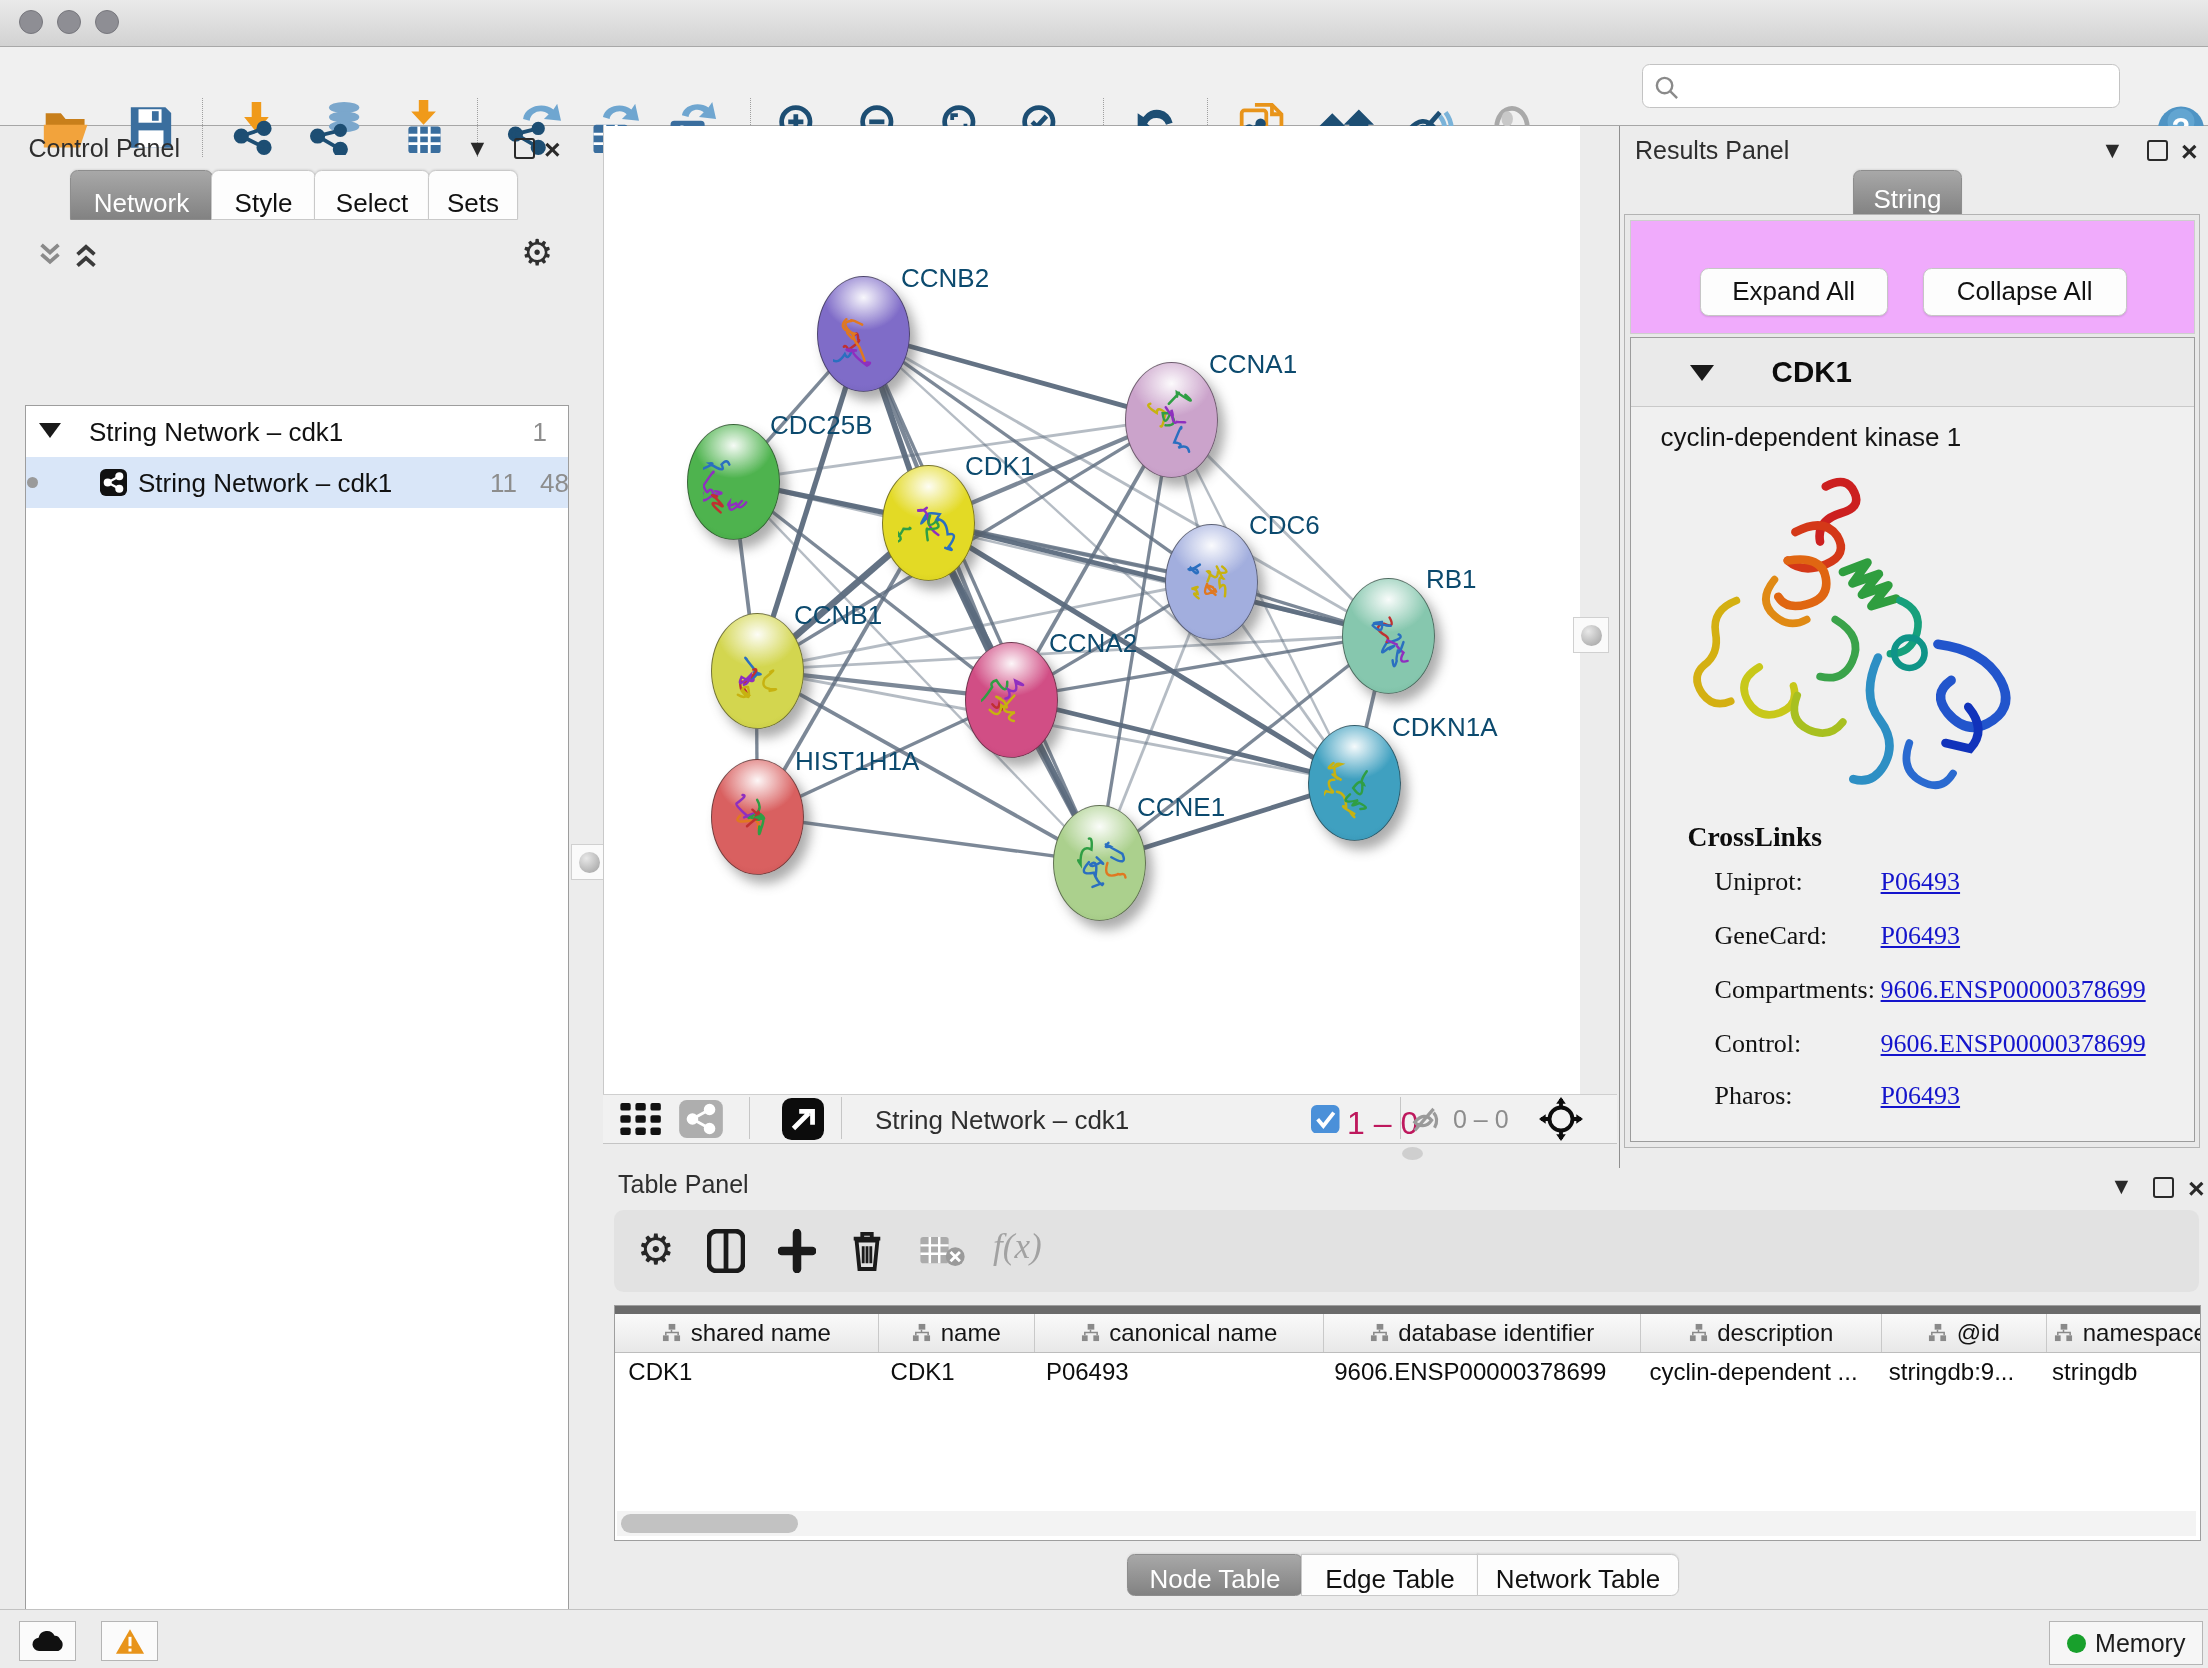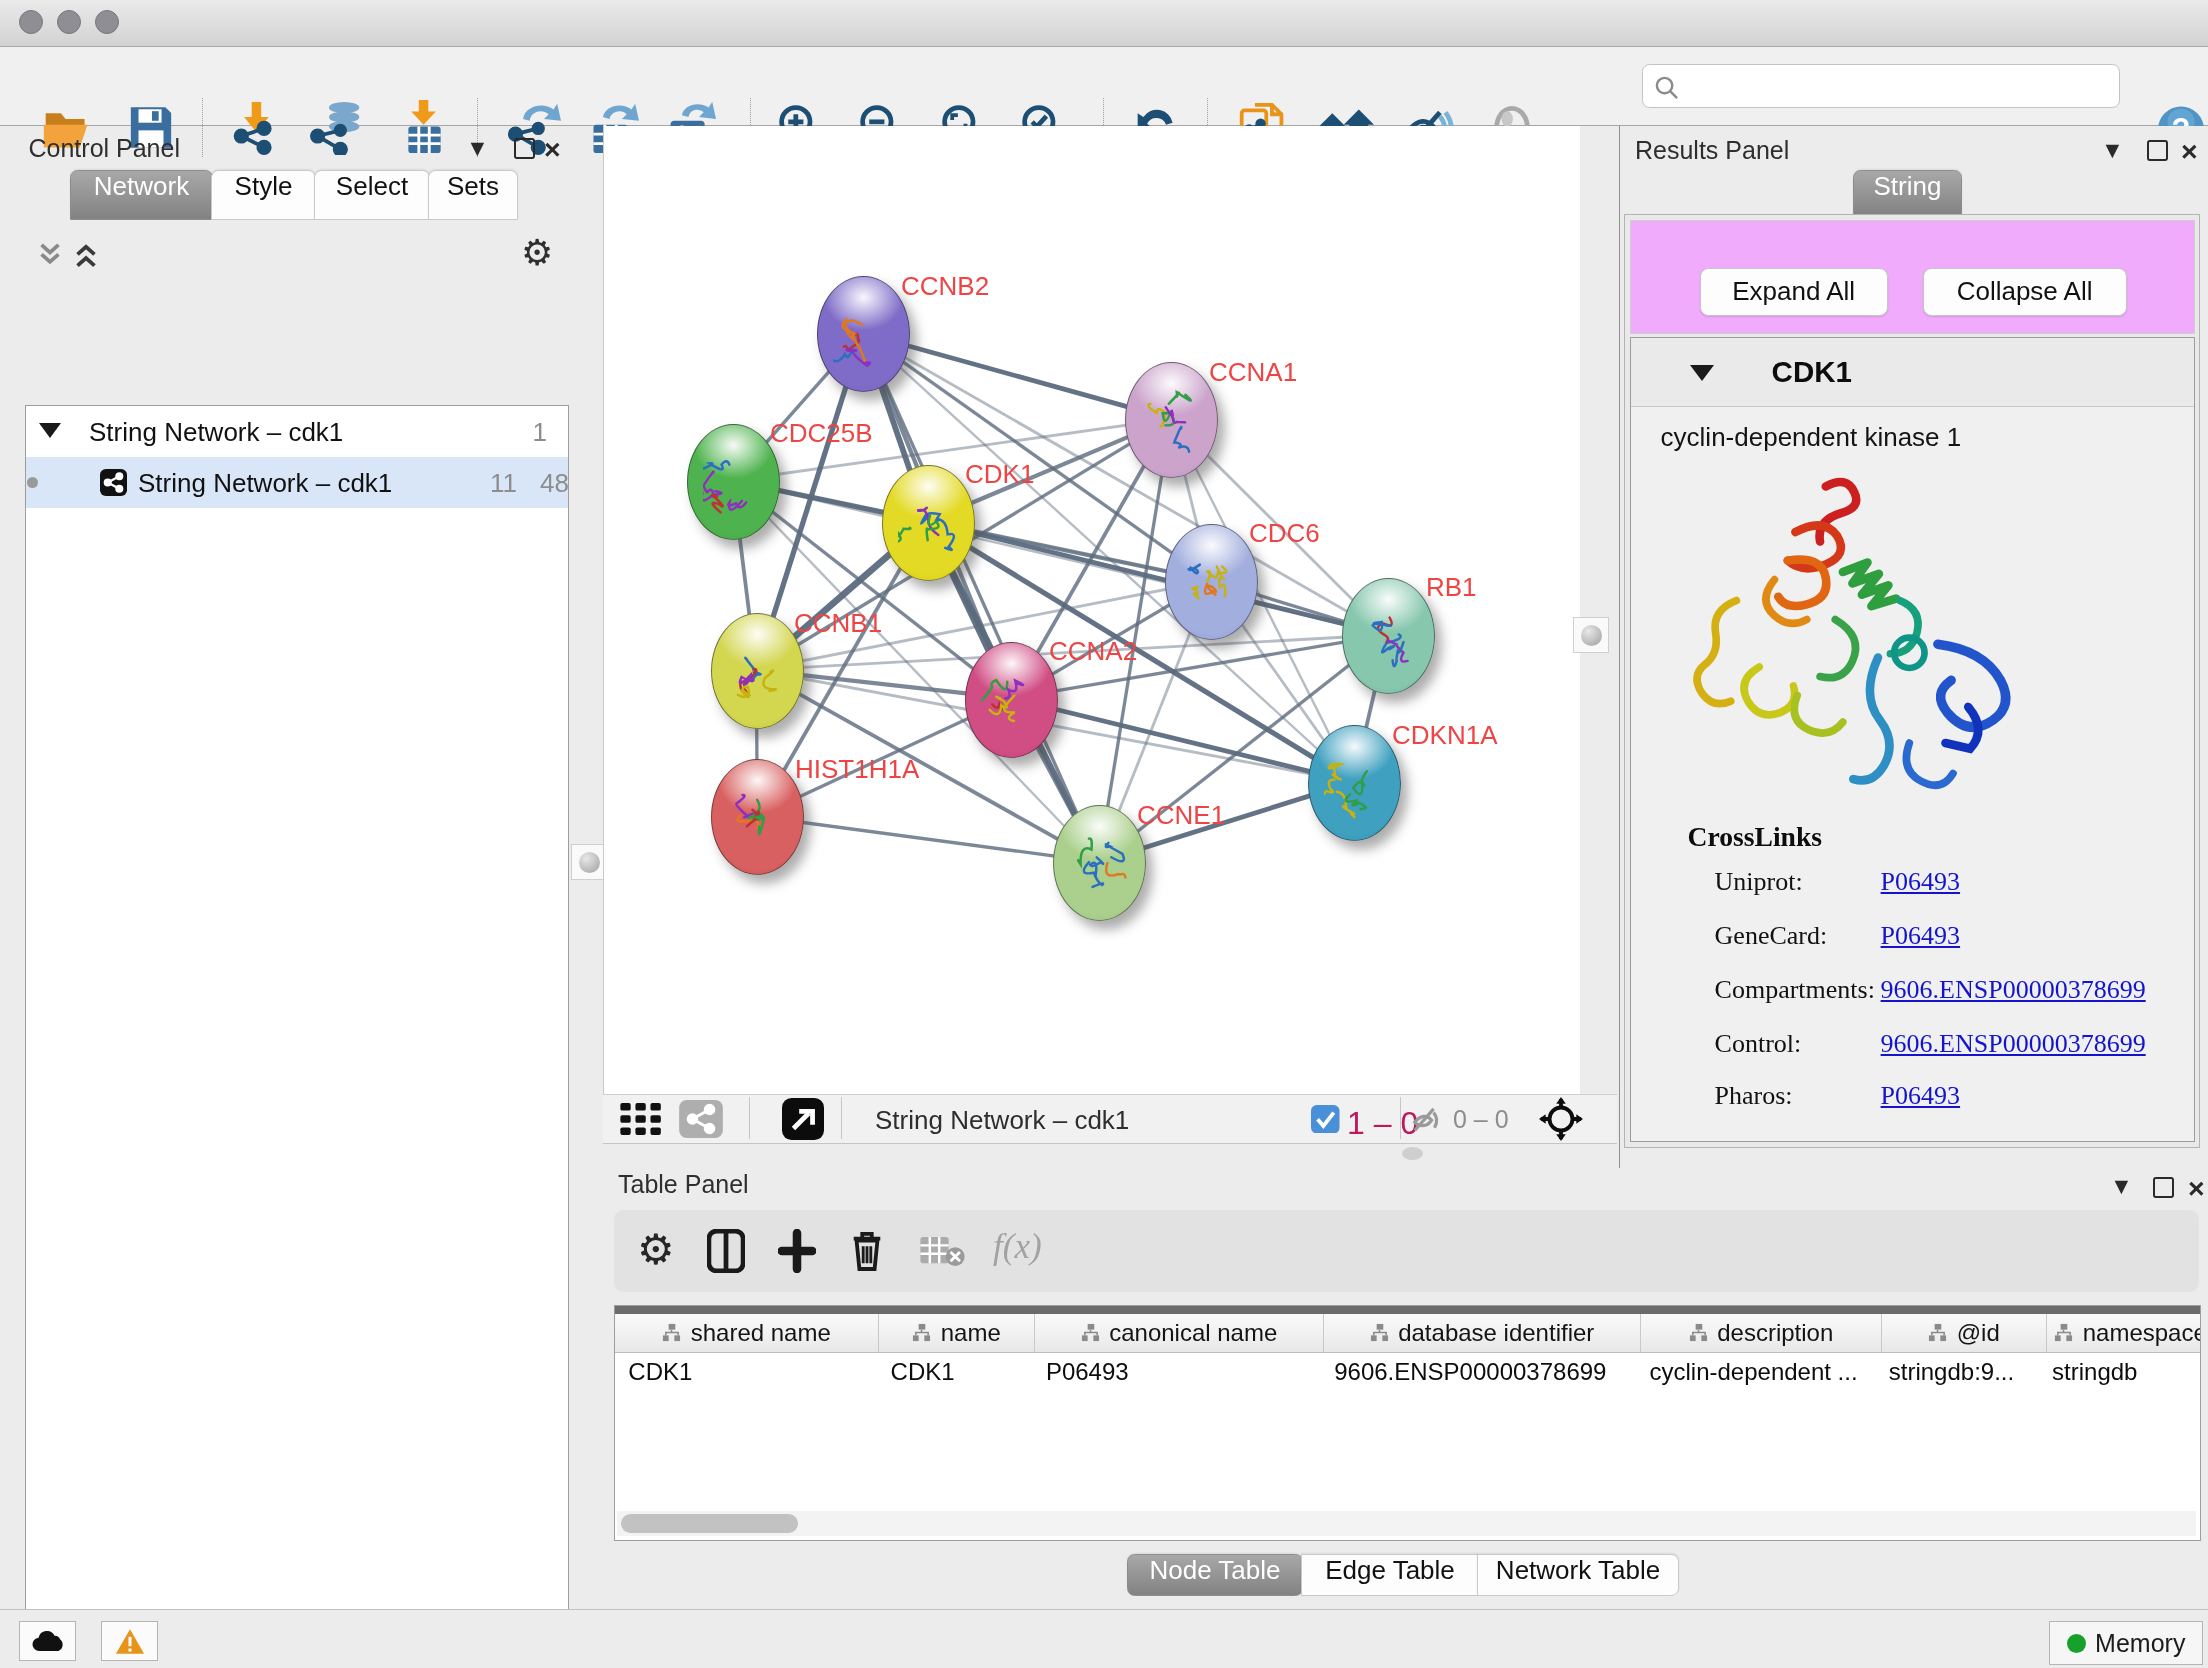--- a/index.html
+++ b/index.html
@@ -12,35 +12,35 @@
   
   #toolbar{position:absolute;left:0;top:47px;width:2208px;height:78px;background:#f0f0f0;border-bottom:1px solid #a6a6a6;}
   .tbi{position:absolute;top:53px;width:55px;height:55px;}
   .tbsep{position:absolute;top:51px;height:59px;border-left:1.9px dotted #9f9f9f;width:0;}
   #search-wrap{position:absolute;left:1642px;top:17px;width:476px;height:42px;background:#fff;border:1px solid #c3c3c3;border-radius:7.6px;}
   #search-input{position:absolute;left:46px;top:2.9px;width:418px;height:34px;border:none;outline:none;font-size:23px;background:transparent;}
   
   .panel-title{font-size:25px;color:#2e2e2e;}
   .wbtn{position:absolute;font-size:23px;color:#2a2a2a;cursor:pointer;}
   .float-btn{width:17px;height:17px;border:2.4px solid #2a2a2a;border-radius:2.9px;}
-  .tab{position:absolute;height:48px;background:#fdfdfd;border:1px solid #c9c9c9;border-radius:7.6px 7.6px 0 0;font-size:26px;color:#111;display:flex;align-items:flex-start;justify-content:center;box-shadow:0 -1px 1.9px rgba(0,0,0,.08);}
+  .tab{position:absolute;height:48px;background:#fdfdfd;border:1px solid #c9c9c9;border-radius:7.6px 7.6px 0 0;font-size:26px;color:#111;display:flex;align-items:flex-end;justify-content:center;box-shadow:0 -1px 1.9px rgba(0,0,0,.08);}
   .tab.sel{background:linear-gradient(#a8a8a8,#828282);color:#fff;border-color:#8d8d8d;}
   .btn{background:#fdfdfd;border:1px solid #c6c6c6;border-radius:8.6px;font-size:26px;color:#111;display:flex;align-items:center;justify-content:center;box-shadow:0 1px 1.9px rgba(0,0,0,.12);}
   
   #ctrl-tree{position:absolute;left:25px;top:280px;width:542px;height:1298px;background:#fff;border:1px solid #9d9d9d;}
   .tree-row{position:relative;height:51px;font-size:26px;color:#111;}
   .tree-row .cnt{position:absolute;color:#8d8d8d;}
   #tree-child{background:#d9e6f8;}
   
   #canvas{position:absolute;left:603px;top:126px;width:976px;height:968px;background:#fff;border-left:1px solid #c9c9c9;border-right:1px solid #d6d6d6;overflow:hidden;}
   #canvas-gutter{position:absolute;left:1580px;top:126px;width:37px;height:968px;background:#ececec;}
   #canvas-toolbar{position:absolute;left:603px;top:1094px;width:1014px;height:48px;background:#f1f1f1;border-top:1px solid #cfcfcf;border-bottom:1px solid #c4c4c4;}
   .ct-sep{position:absolute;top:1.9px;height:42px;border-left:1px solid #c6c6c6;}
   .node{position:absolute;width:91px;height:114px;border-radius:50%;border:1px solid rgba(35,35,35,.55);box-shadow:6.7px 8.6px 11.4px rgba(70,70,70,.45);}
-  .node-label{position:absolute;font-size:26px;font-weight:500;color:#ef4444;white-space:nowrap;margin-top:8px;}
+  .node-label{position:absolute;font-size:26px;font-weight:500;color:#0c4a6e;white-space:nowrap;}
   .splitter-h{position:absolute;width:34px;height:34px;background:#fafafa;border:1px solid #d0d0d0;display:flex;align-items:center;justify-content:center;}
   .splitter-h i{width:21px;height:21px;border-radius:50%;background:radial-gradient(circle at 35% 30%,#e8e8e8,#9e9e9e);display:block;}
   .oval-handle{position:absolute;width:21px;height:13.3px;border-radius:50%;background:#cfcfcf;}
   
   #results{position:absolute;left:1619px;top:126px;width:590px;height:1042px;background:#ececec;border-left:1.9px solid #8f8f8f;}
   #res-outer{position:absolute;left:3.8px;top:88px;width:574px;height:932px;background:#e9e9e9;border:1px solid #b3b3b3;}
   #res-expandbox{position:absolute;left:4.8px;top:4.8px;width:563px;height:112px;background:#f0abfc;border:1px solid #cecece;}
   #cdk1-box{position:absolute;left:4.8px;top:122px;width:563px;height:803px;background:#f0f0f0;border:1px solid #9c9c9c;}
   #cdk1-head{position:absolute;left:0;top:0;width:100%;height:68px;background:#eaeaea;border-bottom:1px solid #c9c9c9;}
   .serif{font-family:"Liberation Serif",serif;}

